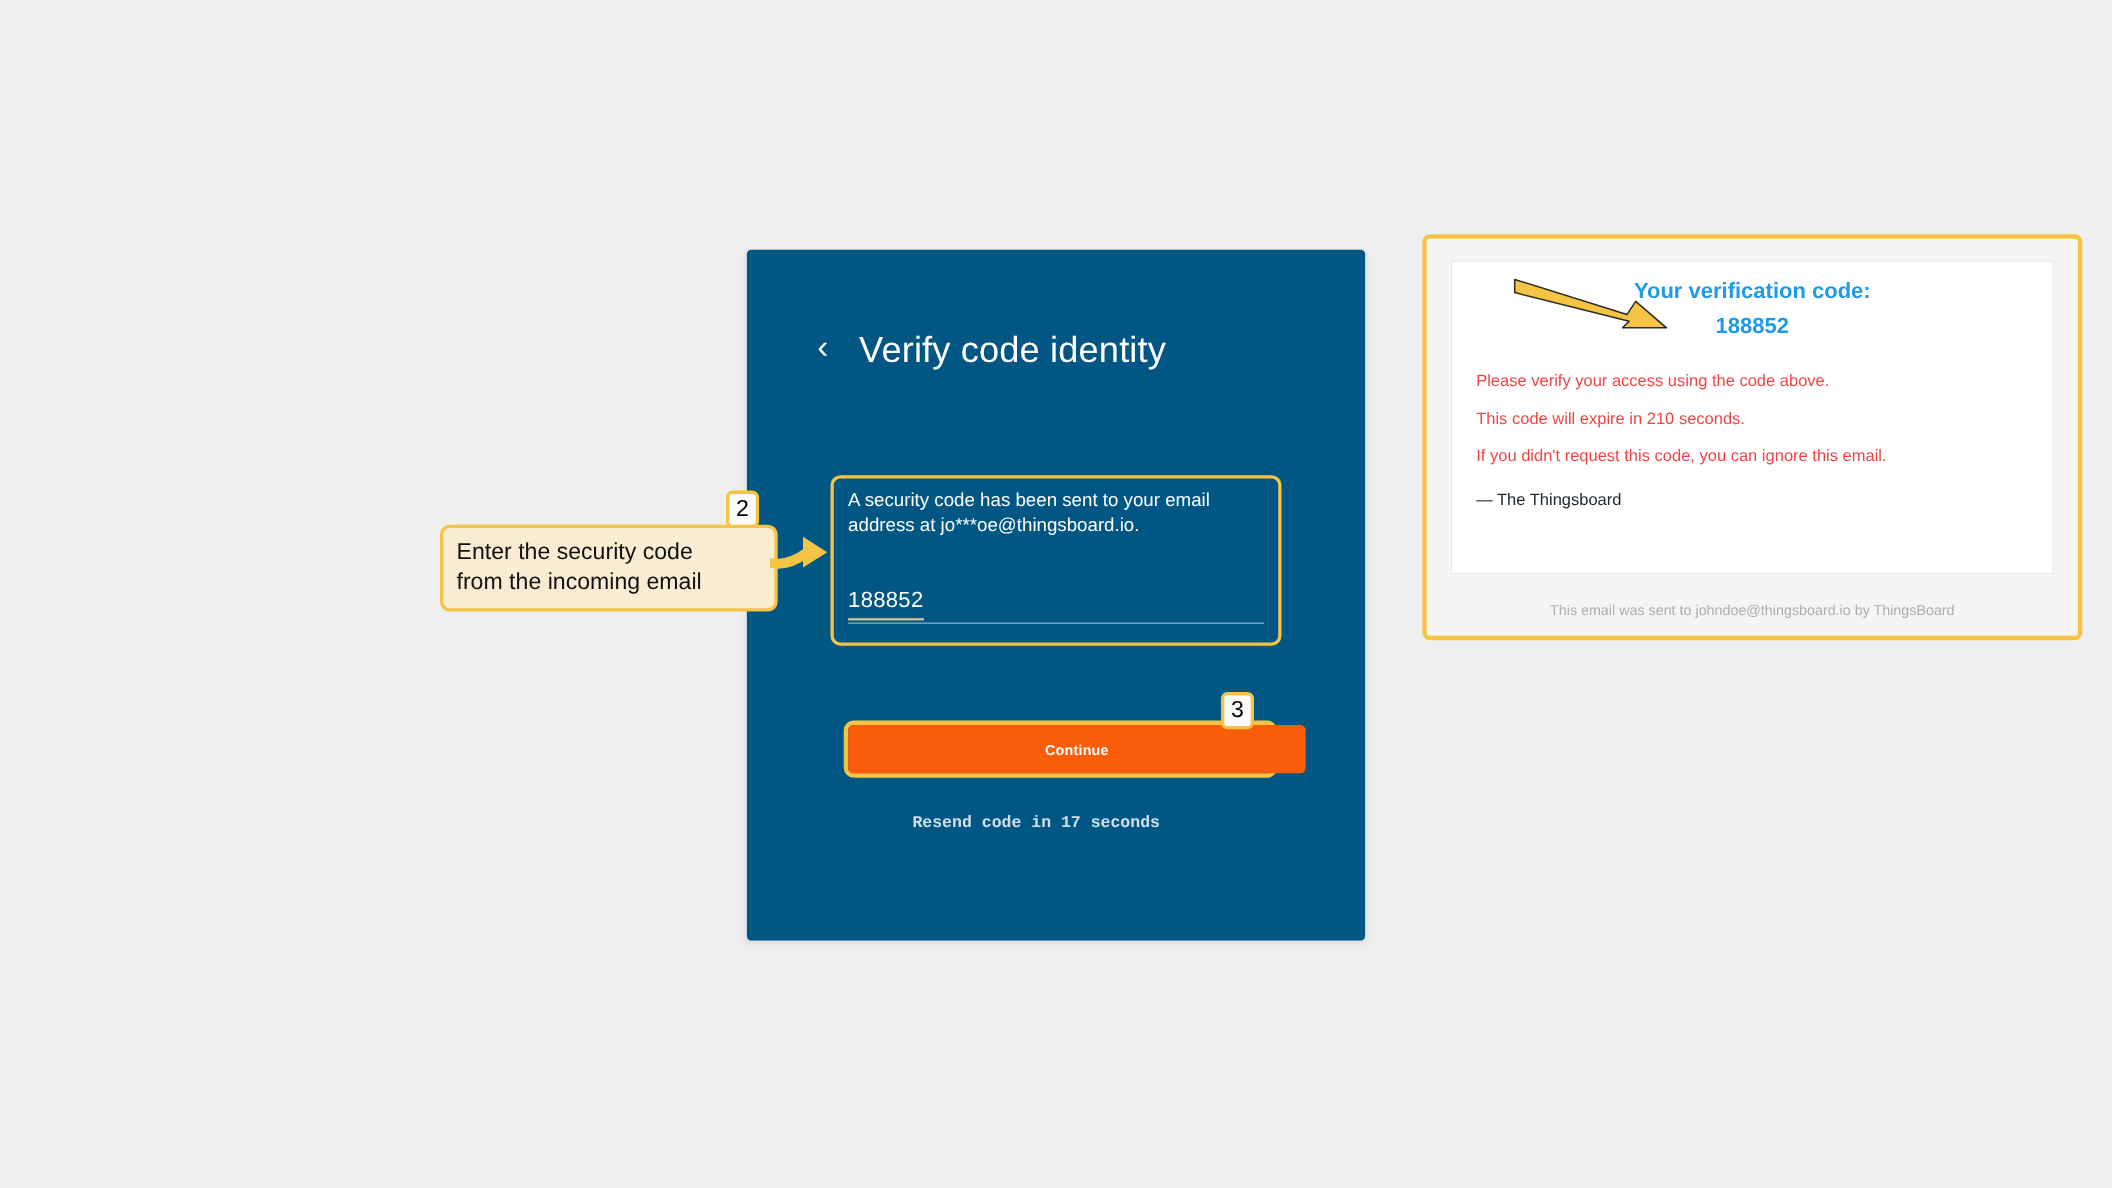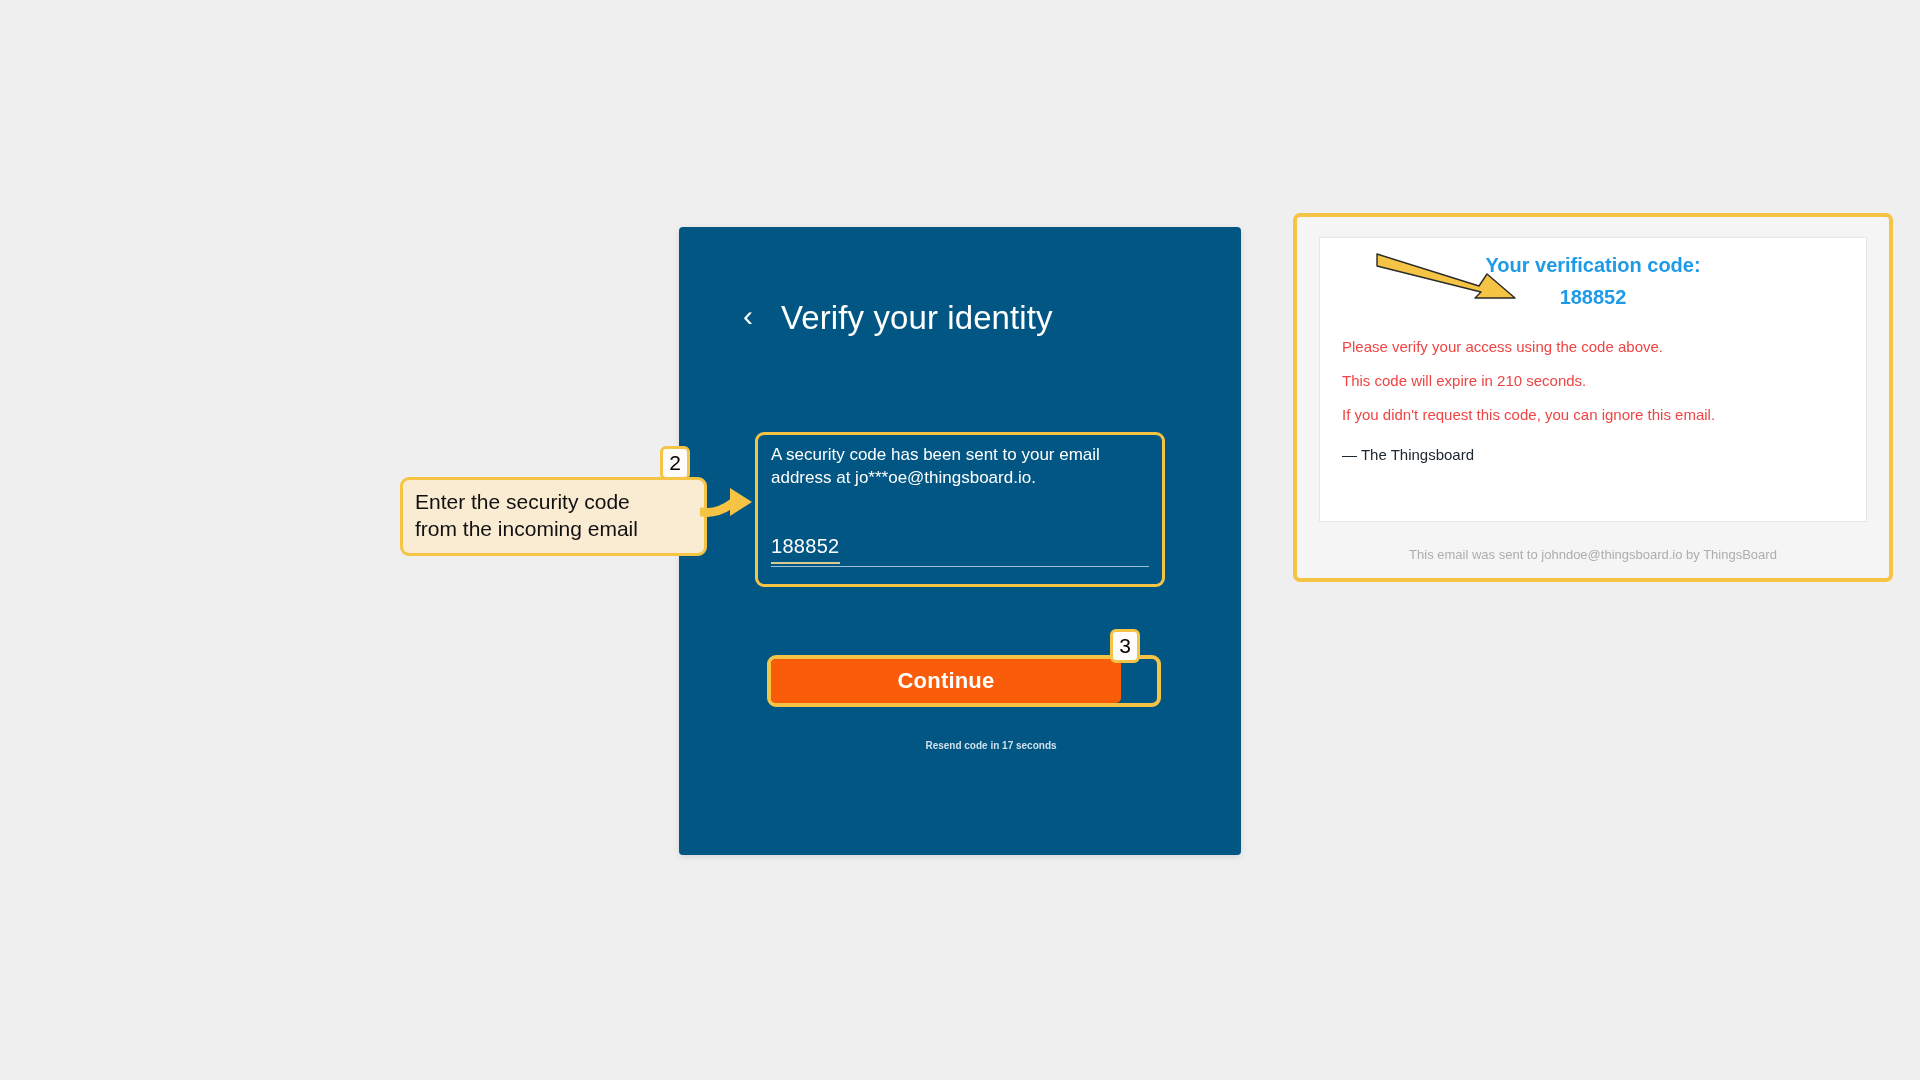--- a/index.html
+++ b/index.html
@@ -102,41 +102,42 @@
     width: 394px;
     height: 52px;
     box-sizing: border-box;
     border: 4px solid #f6c445;
     border-radius: 9px;
   }
   .continue-btn {
     position: absolute;
     left: 771px;
     top: 659px;
-    width: 350px;
+    width: 416px;
     height: 44px;
     background: #f95d0a;
     border: none;
     border-radius: 5px;
     color: #ffffff;
-    font-size: 22px;
+    font-size: 13px;
     font-weight: bold;
     font-family: "Liberation Sans", sans-serif;
     cursor: pointer;
     letter-spacing: 0.2px;
   }
   .resend-text {
     position: absolute;
-    left: 710px;
+    left: 661px;
     top: 740px;
     width: 562px;
     text-align: center;
     color: #cfe0ea;
-    font-size: 10px;
+    font-size: 15px;
     font-weight: bold;
+    font-family: Liberation Mono, monospace;
   }
 
   
   .callout {
     position: absolute;
     left: 400px;
     top: 477px;
     width: 307px;
     box-sizing: border-box;
     background: #faebd3;
@@ -252,21 +253,21 @@
     height: 60px;
   }
 </style>
 </head>
 <body>
 
 <div class="verify-panel">
 
   <div class="verify-header">
     <span class="back-chevron">‹</span>
-    <span class="verify-title">Verify your identity</span>
+    <span class="verify-title">Verify code identity</span>
   </div>
 
   <div class="code-region">
     <div class="code-hint">A security code has been sent to your email address at jo***oe@thingsboard.io.</div>
     <div class="code-input-wrap">
       <span class="code-input-value" placeholder="Security code">188852</span>
       <div class="code-input-rule"></div>
     </div>
   </div>
 

